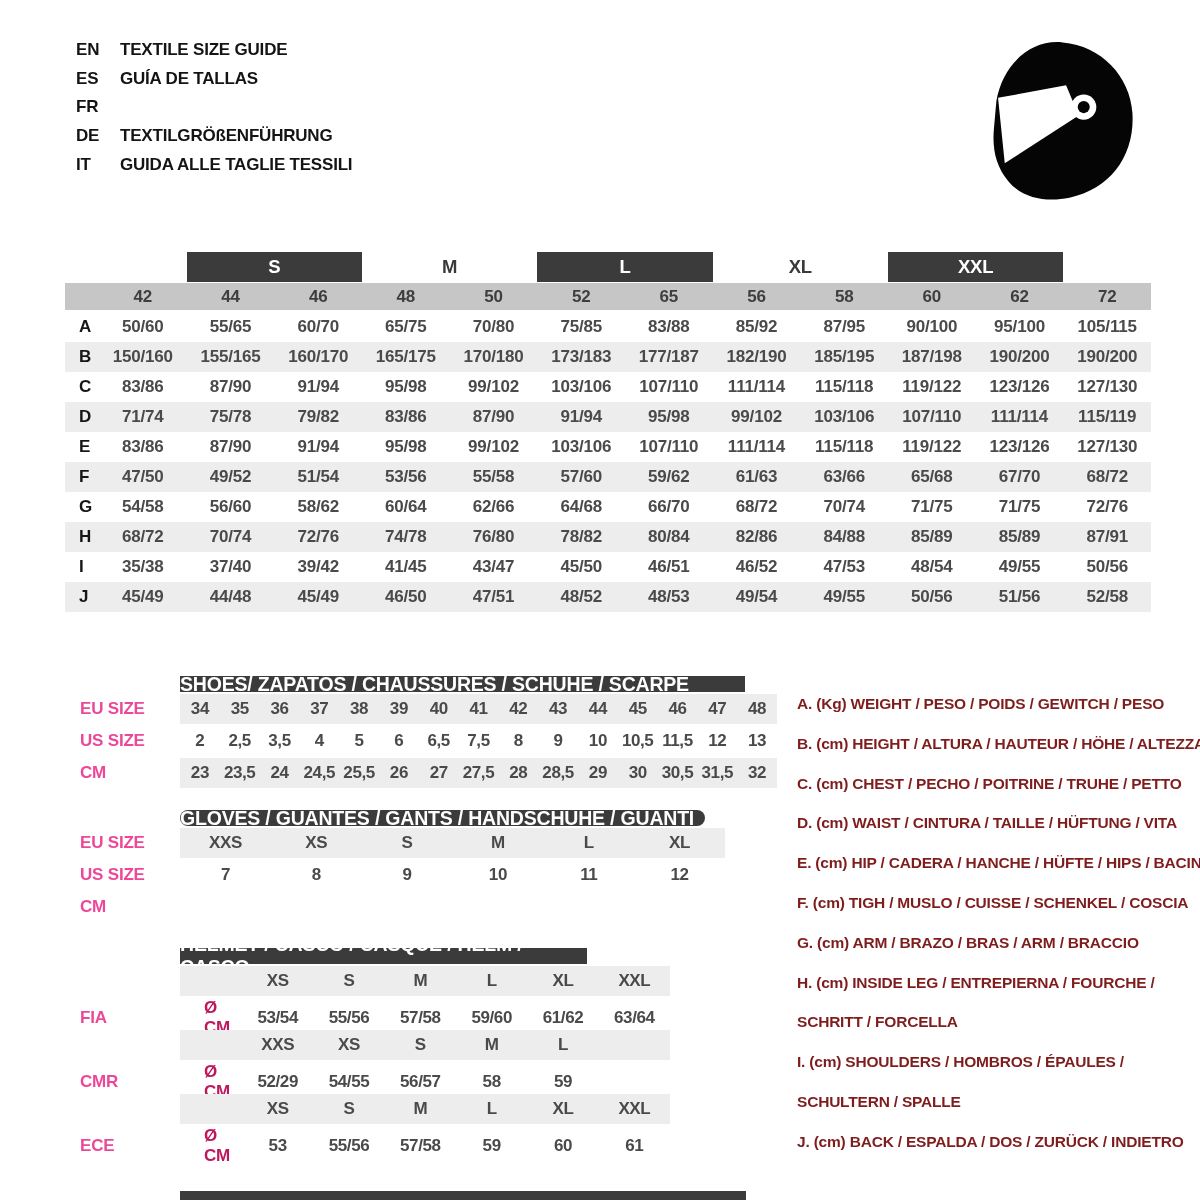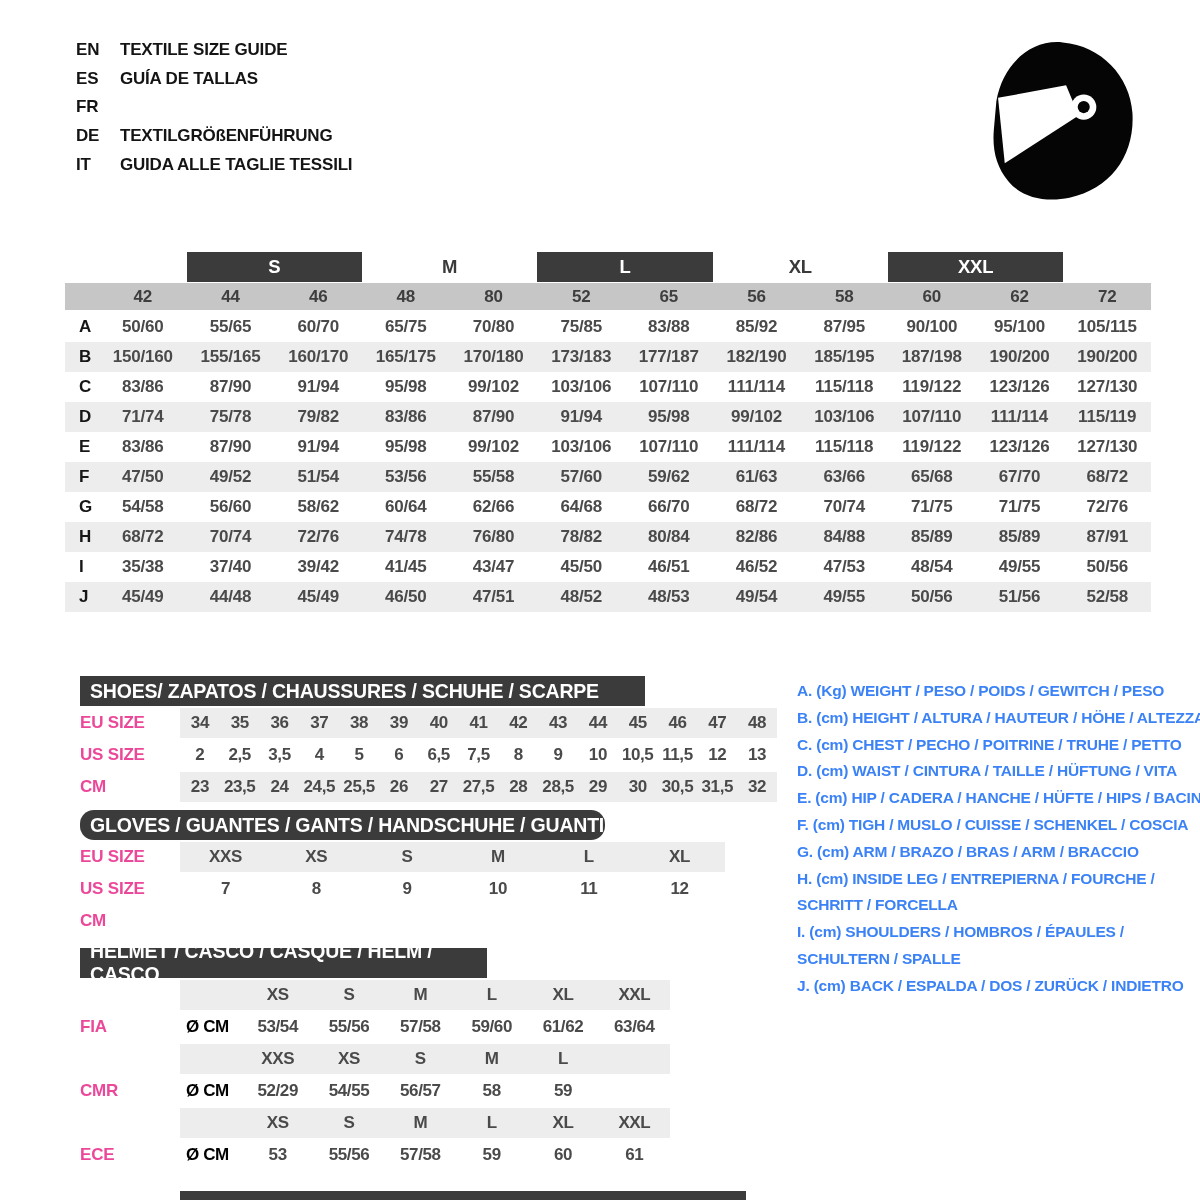--- a/index.html
+++ b/index.html
@@ -31,41 +31,41 @@
   .st-sizehdr .contents span:nth-of-type(5){grid-column:11 / span 2;}
   .st-numrow{height:27px;background:#c6c6c6;margin-bottom:2px;}
   .st-num{display:flex;align-items:center;justify-content:center;font-weight:700;font-size:17px;color:#3e3e3e;}
   .st-row{height:30px;}
   .st-body .st-row:nth-of-type(even){background:#ededed;}
   .st-rowlabel{display:flex;align-items:center;padding-left:14px;font-weight:700;font-size:17px;color:#161616;}
   .st-cell{display:flex;align-items:center;justify-content:center;font-weight:700;font-size:17px;color:#4a4a4a;}
 
   
   .section{position:absolute;left:80px;}
-  .sec-bar{background:#3b3b3b;color:#fff;font-weight:700;font-size:19.5px;height:30px;
-           display:flex;align-items:center;padding-left:10px;box-sizing:border-box;}
+  .sec-bar{background:#3b3b3b;color:#fff;font-weight:700;font-size:19.5px;height:16px;
+           display:flex;align-items:center;margin-left:100px;box-sizing:border-box;}
   .sec-row{display:grid;grid-template-columns:100px auto;height:30px;margin-top:2px;}
   .sec-label{display:flex;align-items:center;font-weight:700;font-size:17px;color:#ec4899;}
   .sec-vals{display:grid;}
   .sec-vals.shaded{background:#ededed;}
   .cell{display:flex;align-items:center;justify-content:center;font-weight:700;font-size:17px;color:#4a4a4a;letter-spacing:-0.4px;}
-  .cell.unit{justify-content:flex-start;padding-left:6px;color:#000000;}
+  .cell.unit{justify-content:flex-start;padding-left:6px;color:#be185d;margin-left:18px;}
   .shoes-sec{top:676px;}
   .shoes-sec .sec-bar{width:565px;}
   .shoes-sec .sec-vals{width:597px;grid-template-columns:repeat(15,1fr);}
   .gloves-sec{top:810px;}
   .gloves-sec .sec-bar{width:525px;border-radius:14px;}
   .gloves-sec .sec-vals{width:545px;grid-template-columns:repeat(6,1fr);}
   .helmet-sec{top:948px;}
   .helmet-sec .sec-bar{width:407px;}
   .helmet-sec .sec-vals{width:490px;grid-template-columns:62px repeat(6,1fr);}
 
   
   .legend{position:absolute;left:797px;top:678px;width:400px;}
-  .legend-line{font-weight:700;font-size:15.5px;line-height:26.8px;white-space:nowrap;color:#3b82f6;}
+  .legend-line{font-weight:700;font-size:15.5px;line-height:26.8px;white-space:nowrap;color:#7f1d1d;margin-top:13px;}
 
   
   .cutoff-bar{position:absolute;left:180px;top:1191px;width:566px;height:9px;background:#3b3b3b;}
 </style>
 </head>
 <body>
 
 <div class="lang-block">
   <div class="contents">
     
@@ -98,21 +98,21 @@
 <div class="main-table">
   <div class="st-grid st-sizehdr">
     <div class="contents">
       
     <span class="size-label boxed">S</span><span class="size-label">M</span><span class="size-label boxed">L</span><span class="size-label">XL</span><span class="size-label boxed">XXL</span></div>
   </div>
   <div class="st-grid st-numrow">
     <span class="st-spacer"></span>
     <div class="contents">
       
-    <span class="st-num">42</span><span class="st-num">44</span><span class="st-num">46</span><span class="st-num">48</span><span class="st-num">80</span><span class="st-num">52</span><span class="st-num">65</span><span class="st-num">56</span><span class="st-num">58</span><span class="st-num">60</span><span class="st-num">62</span><span class="st-num">72</span></div>
+    <span class="st-num">42</span><span class="st-num">44</span><span class="st-num">46</span><span class="st-num">48</span><span class="st-num">50</span><span class="st-num">52</span><span class="st-num">65</span><span class="st-num">56</span><span class="st-num">58</span><span class="st-num">60</span><span class="st-num">62</span><span class="st-num">72</span></div>
   </div>
   <div class="st-body">
     <div class="contents">
       
     <div class="st-grid st-row">
           <span class="st-rowlabel">A</span>
           <div class="contents">
             
           <span class="st-cell">50/60</span><span class="st-cell">55/65</span><span class="st-cell">60/70</span><span class="st-cell">65/75</span><span class="st-cell">70/80</span><span class="st-cell">75/85</span><span class="st-cell">83/88</span><span class="st-cell">85/92</span><span class="st-cell">87/95</span><span class="st-cell">90/100</span><span class="st-cell">95/100</span><span class="st-cell">105/115</span></div>
         </div><div class="st-grid st-row">

